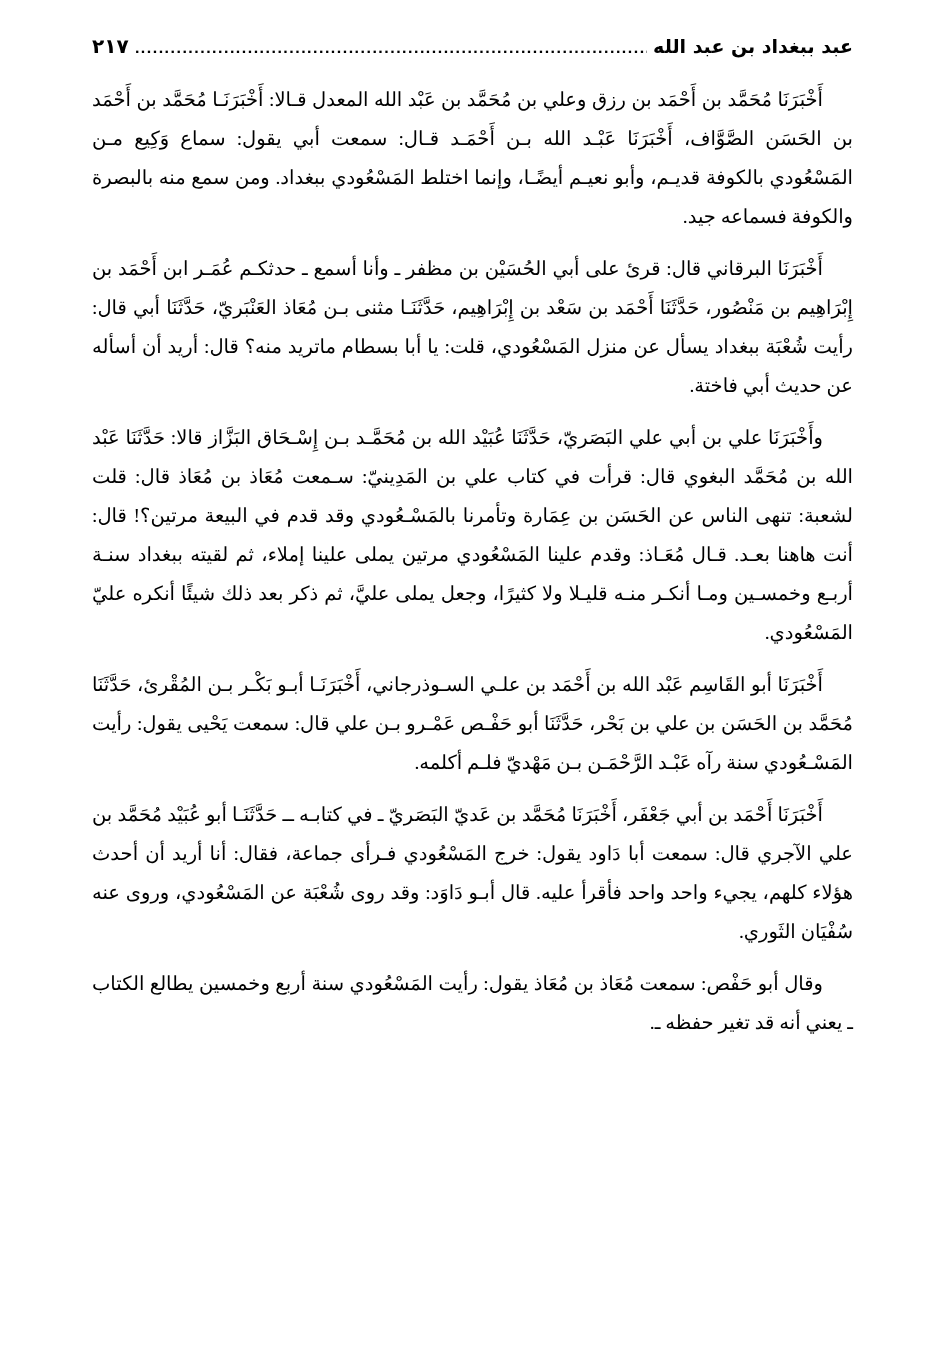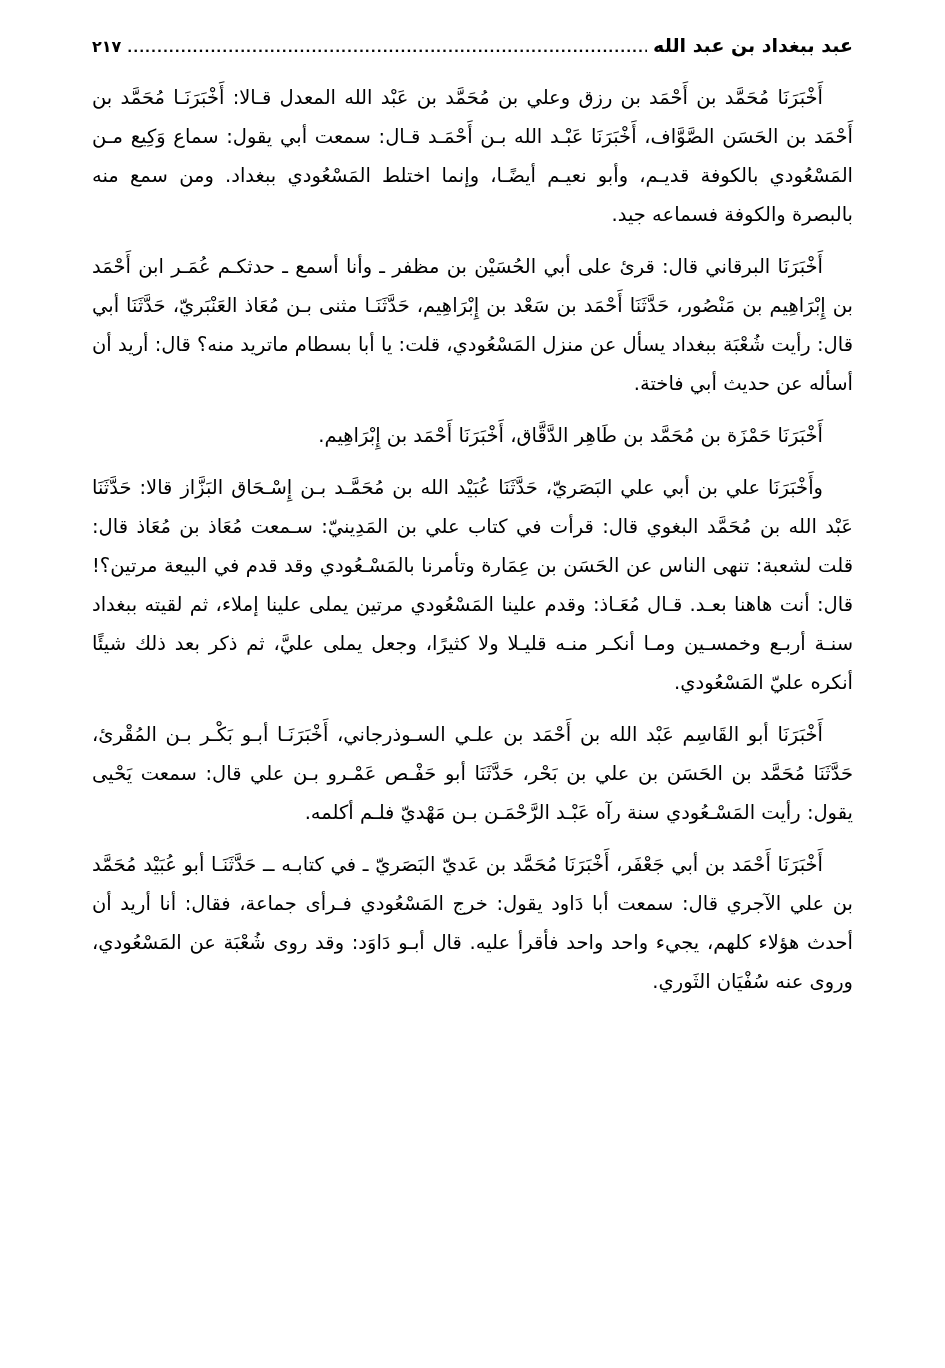--- a/index.html
+++ b/index.html
@@ -36,47 +36,48 @@
     overflow: hidden;
     font-size: 13px;
     letter-spacing: 1px;
     margin: 0 6px;
     direction: ltr;
     text-align: left;
     white-space: nowrap;
   }
   .header-pagenum {
     flex: 0 0 auto;
-    font-size: 16px;
+    font-size: 20px;
   }
   .content {
     direction: rtl;
     text-align: justify;
     font-size: 19.5px;
     line-height: 39px;
     color: #000000;
   }
   .content p.para {
     margin: 0 0 13px 0;
     text-indent: 30px;
+    font-family: Liberation Serif, serif;
   }
 </style>
 </head>
 <body>
 
 <div class="page">
 
   <div class="header-line">
     <span class="header-title">عبد ببغداد بن عبد الله</span>
     <span class="header-dots">..........................................................................................................................................................................................................</span>
     <span class="header-pagenum">٢١٧</span>
   </div>
 
   <div class="content">
     <p class="para">أَخْبَرَنَا مُحَمَّد بن أَحْمَد بن رزق وعلي بن مُحَمَّد بن عَبْد الله المعدل قـالا: أَخْبَرَنَـا مُحَمَّد بن أَحْمَد بن الحَسَن الصَّوَّاف، أَخْبَرَنَا عَبْـد الله بـن أَحْمَـد قـال: سمعت أبي يقول: سماع وَكِيع مـن المَسْعُودي بالكوفة قديـم، وأبو نعيـم أيضًـا، وإنما اختلط المَسْعُودي ببغداد. ومن سمع منه بالبصرة والكوفة فسماعه جيد.</p>
     <p class="para">أَخْبَرَنَا البرقاني قال: قرئ على أبي الحُسَيْن بن مظفر ـ وأنا أسمع ـ حدثكـم عُمَـر ابن أَحْمَد بن إِبْرَاهِيم بن مَنْصُور، حَدَّثَنَا أَحْمَد بن سَعْد بن إِبْرَاهِيم، حَدَّثَنَـا مثنى بـن مُعَاذ العَنْبَريّ، حَدَّثَنَا أبي قال: رأيت شُعْبَة ببغداد يسأل عن منزل المَسْعُودي، قلت: يا أبا بسطام ماتريد منه؟ قال: أريد أن أسأله عن حديث أبي فاختة.</p>
-    <p class="para">أَخْبَرَنَا حَمْزَة بن مُحَمَّد بن طَاهِر الدَّقَّاق، أَخْبَرَنَا أَحْمَد بن إِبْرَاهِيم.</p>
     <p class="para">وأَخْبَرَنَا علي بن أبي علي البَصَريّ، حَدَّثَنَا عُبَيْد الله بن مُحَمَّـد بـن إِسْـحَاق البَزَّاز قالا: حَدَّثَنَا عَبْد الله بن مُحَمَّد البغوي قال: قرأت في كتاب علي بن المَدِينيّ: سـمعت مُعَاذ بن مُعَاذ قال: قلت لشعبة: تنهى الناس عن الحَسَن بن عِمَارة وتأمرنا بالمَسْـعُودي وقد قدم في البيعة مرتين؟! قال: أنت هاهنا بعـد. قـال مُعَـاذ: وقدم علينا المَسْعُودي مرتين يملى علينا إملاء، ثم لقيته ببغداد سنـة أربـع وخمسـين ومـا أنكـر منـه قليـلا ولا كثيرًا، وجعل يملى عليَّ، ثم ذكر بعد ذلك شيئًا أنكره عليّ المَسْعُودي.</p>
     <p class="para">أَخْبَرَنَا أبو القَاسِم عَبْد الله بن أَحْمَد بن علـي السـوذرجاني، أَخْبَرَنَـا أبـو بَكْـر بـن المُقْرئ، حَدَّثَنَا مُحَمَّد بن الحَسَن بن علي بن بَحْر، حَدَّثَنَا أبو حَفْـص عَمْـرو بـن علي قال: سمعت يَحْيى يقول: رأيت المَسْـعُودي سنة رآه عَبْـد الرَّحْمَـن بـن مَهْديّ فلـم أكلمه.</p>
     <p class="para">أَخْبَرَنَا أَحْمَد بن أبي جَعْفَر، أَخْبَرَنَا مُحَمَّد بن عَديّ البَصَريّ ـ في كتابـه ــ حَدَّثَنَـا أبو عُبَيْد مُحَمَّد بن علي الآجري قال: سمعت أبا دَاود يقول: خرج المَسْعُودي فـرأى جماعة، فقال: أنا أريد أن أحدث هؤلاء كلهم، يجيء واحد واحد فأقرأ عليه. قال أبـو دَاوَد: وقد روى شُعْبَة عن المَسْعُودي، وروى عنه سُفْيَان الثَوري.</p>
+    <p class="para">وقال أبو حَفْص: سمعت مُعَاذ بن مُعَاذ يقول: رأيت المَسْعُودي سنة أربع وخمسين يطالع الكتاب ـ يعني أنه قد تغير حفظه ـ.</p>
   </div>
 
 </div>
 
 </body></html>

